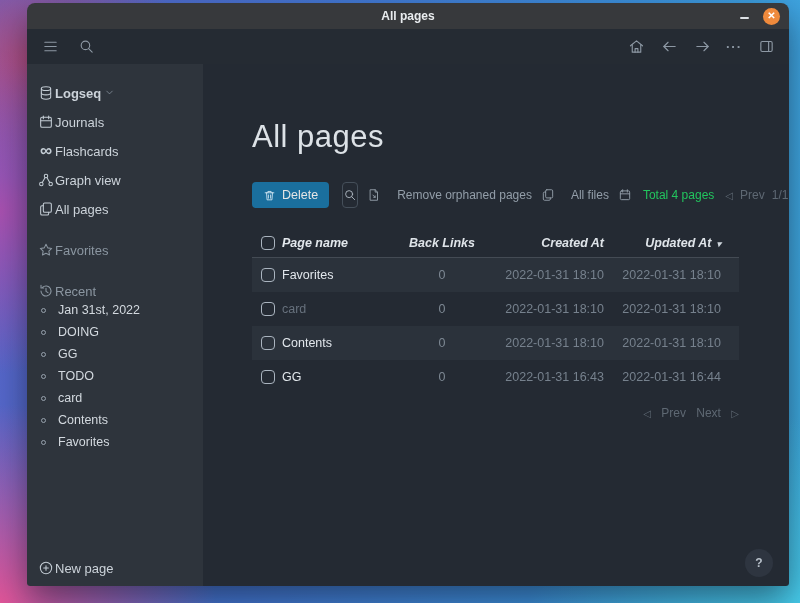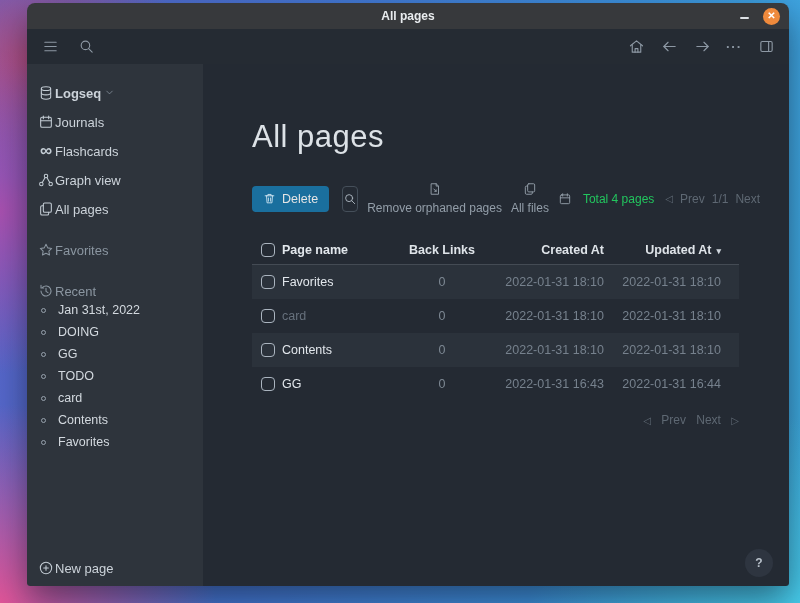--- a/index.html
+++ b/index.html
@@ -51,29 +51,29 @@
   
   .main { flex:1; background:#242a33; padding:52px 0 0 49px; position:relative; min-width:0; }
   .page-title { font-size:31px; font-weight:300; color:#dde2e7; letter-spacing:.5px; line-height:42px; }
   .main-toolbar { margin-top:24px; width:487px; display:flex; align-items:center; font-size:12px; gap:9px; white-space:nowrap; }
   .delete-btn { background:#1a6f9e; color:#e5e5e5; border:none; border-radius:4px; height:26px; padding:0 11px;
     display:flex; align-items:center; gap:6px; font-size:12.5px; font-family:inherit; cursor:pointer; }
   .delete-btn svg { stroke:#d5e9f5; }
   .search-btn { width:34px; height:26px; border:1px solid #454f5a; border-radius:4px; background:transparent;
     display:flex; align-items:center; justify-content:center; margin-left:4px; cursor:pointer; }
   .search-btn svg { stroke:#aeb8c2; }
-  .tb-link { display:flex; align-items:center; gap:5px; color:#939ea9; cursor:pointer;flex-direction:column; }
+  .tb-link { display:flex; align-items:center; gap:16px; color:#939ea9; cursor:pointer; }
   .tb-link svg { stroke:#939ea9; flex:none; }
   .tb-total { color:#22c55e; margin-left:2px; }
   .tb-pager { color:#5e6873; display:flex; align-items:center; gap:7px; margin-left:2px; font-size:12px; }
   .tri { font-size:10px; }
   
   .table { width:487px; margin-top:20px; font-size:12.5px; }
   .t-head, .t-row { display:grid; grid-template-columns:30px 115px 90px 135px 117px; align-items:center; }
-  .t-head { height:30px; color:#dfe4e9; font-weight:bold; border-bottom:1px solid rgba(150,161,172,.28); }
+  .t-head { height:30px; color:#dfe4e9; font-weight:bold; border-bottom:1px solid rgba(150,161,172,.28);font-style:italic; }
   .t-row { height:34px; }
   .t-row:nth-child(odd) { background:#2b323b; }   
   .cb { width:14px; height:14px; border:1.5px solid #aab4bf; border-radius:4px; margin-left:9px; cursor:pointer; }
   .col-name { color:#e2e7ec; }
   .col-center { text-align:center; color:#7d8893; }
   .col-right { text-align:right; color:#76818d; padding-right:18px; }
   .t-head .col-center, .t-head .col-right { color:#dfe4e9; }
   .sort-caret { font-size:9px; margin-left:5px; color:#cfd6dd; }
   .dim { color:#67717d; }
   .bottom-pager { width:487px; margin-top:12px; text-align:right; color:#5e6873; font-size:12px; }

